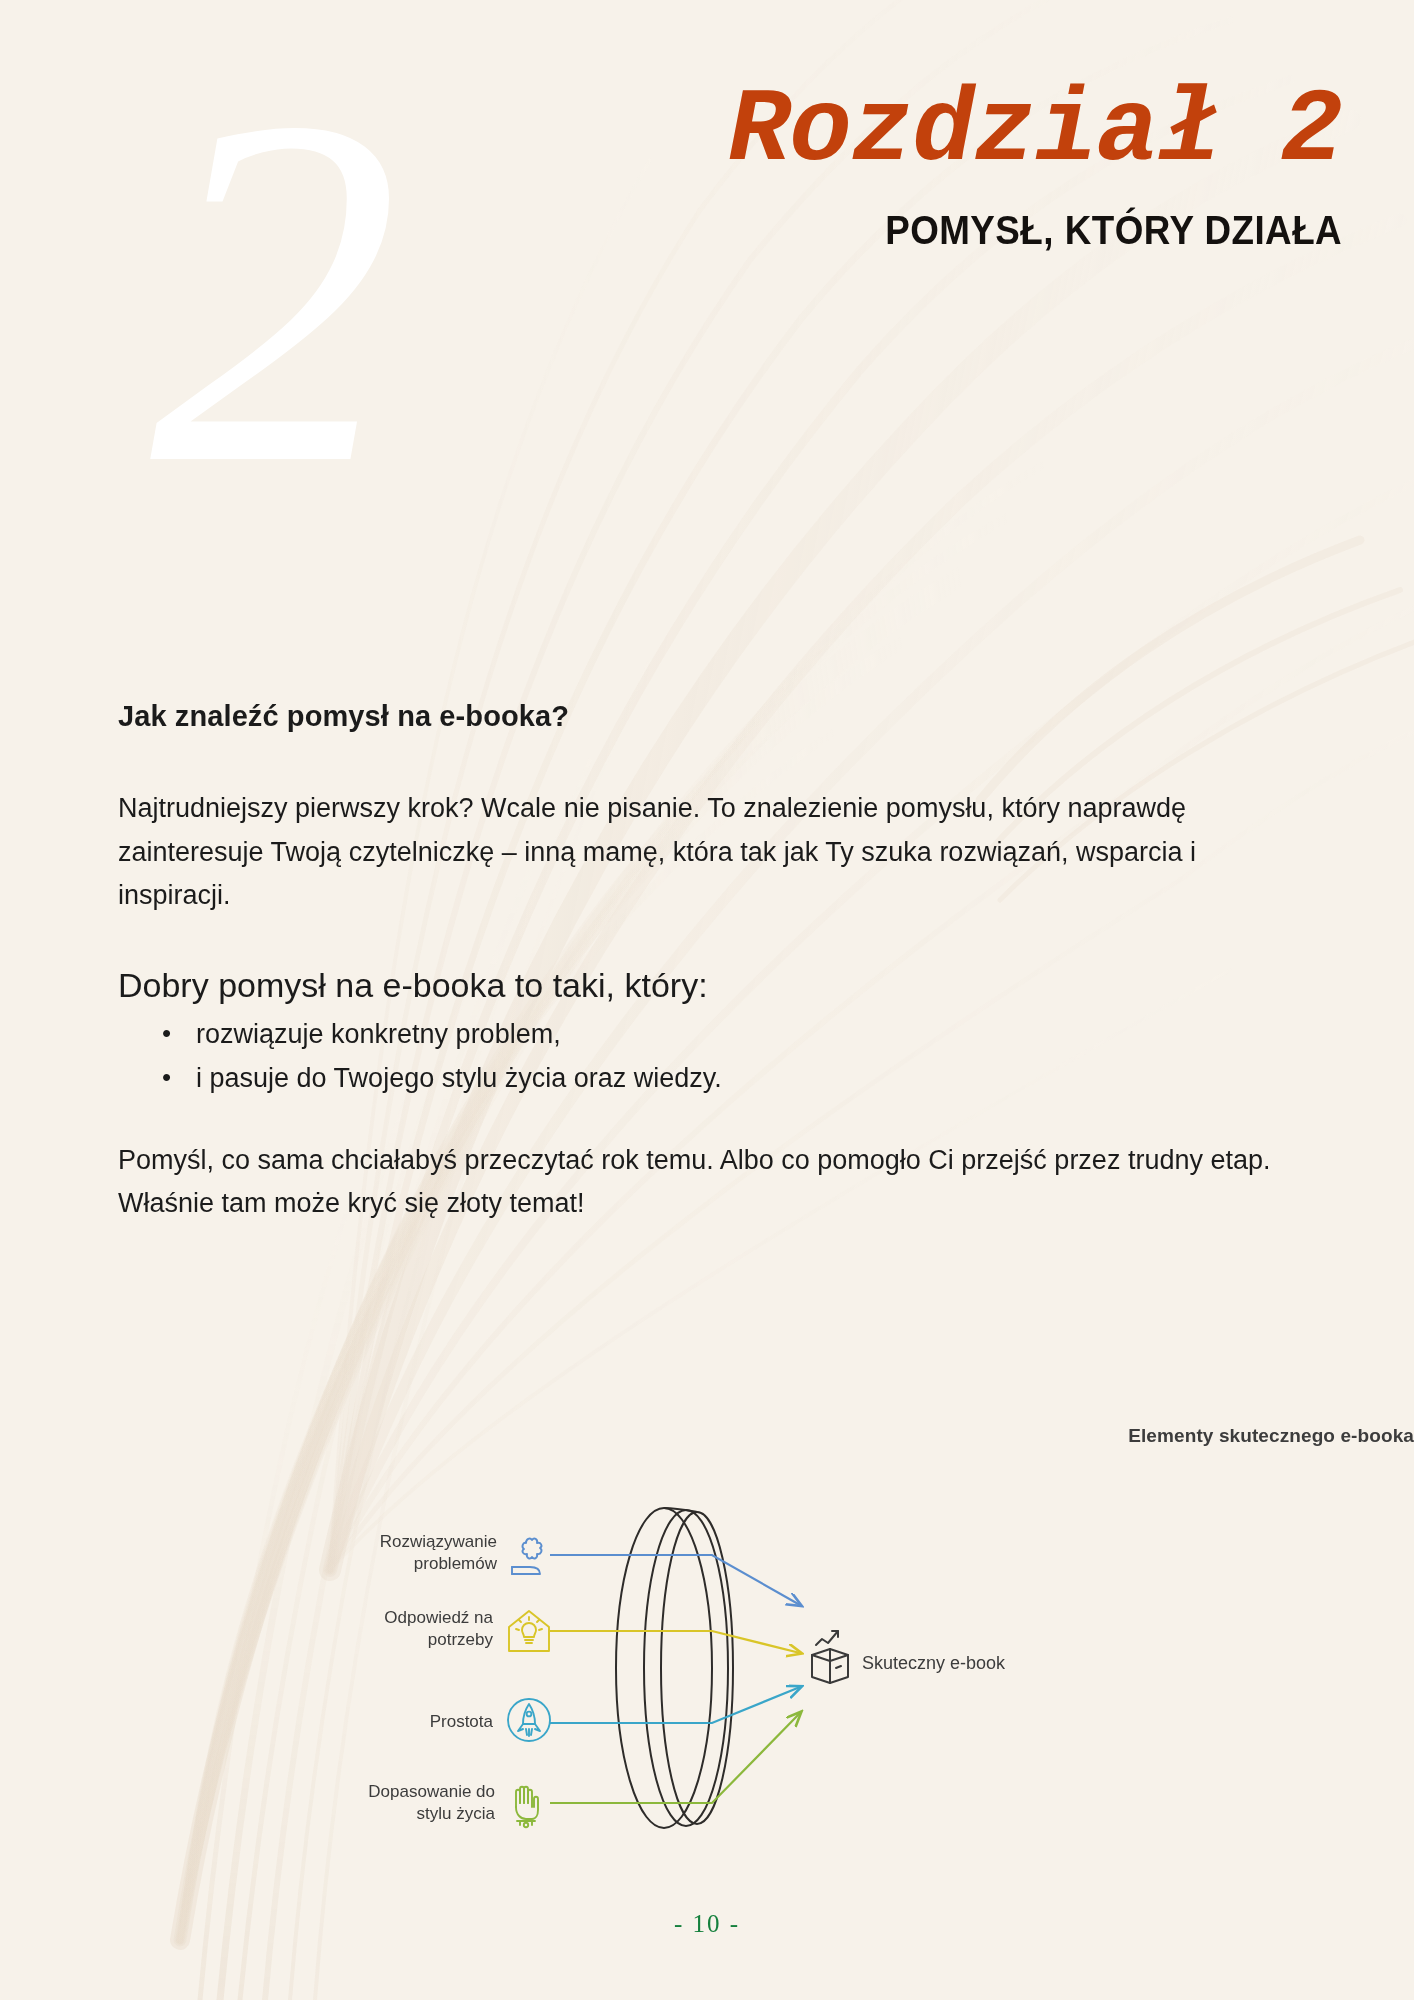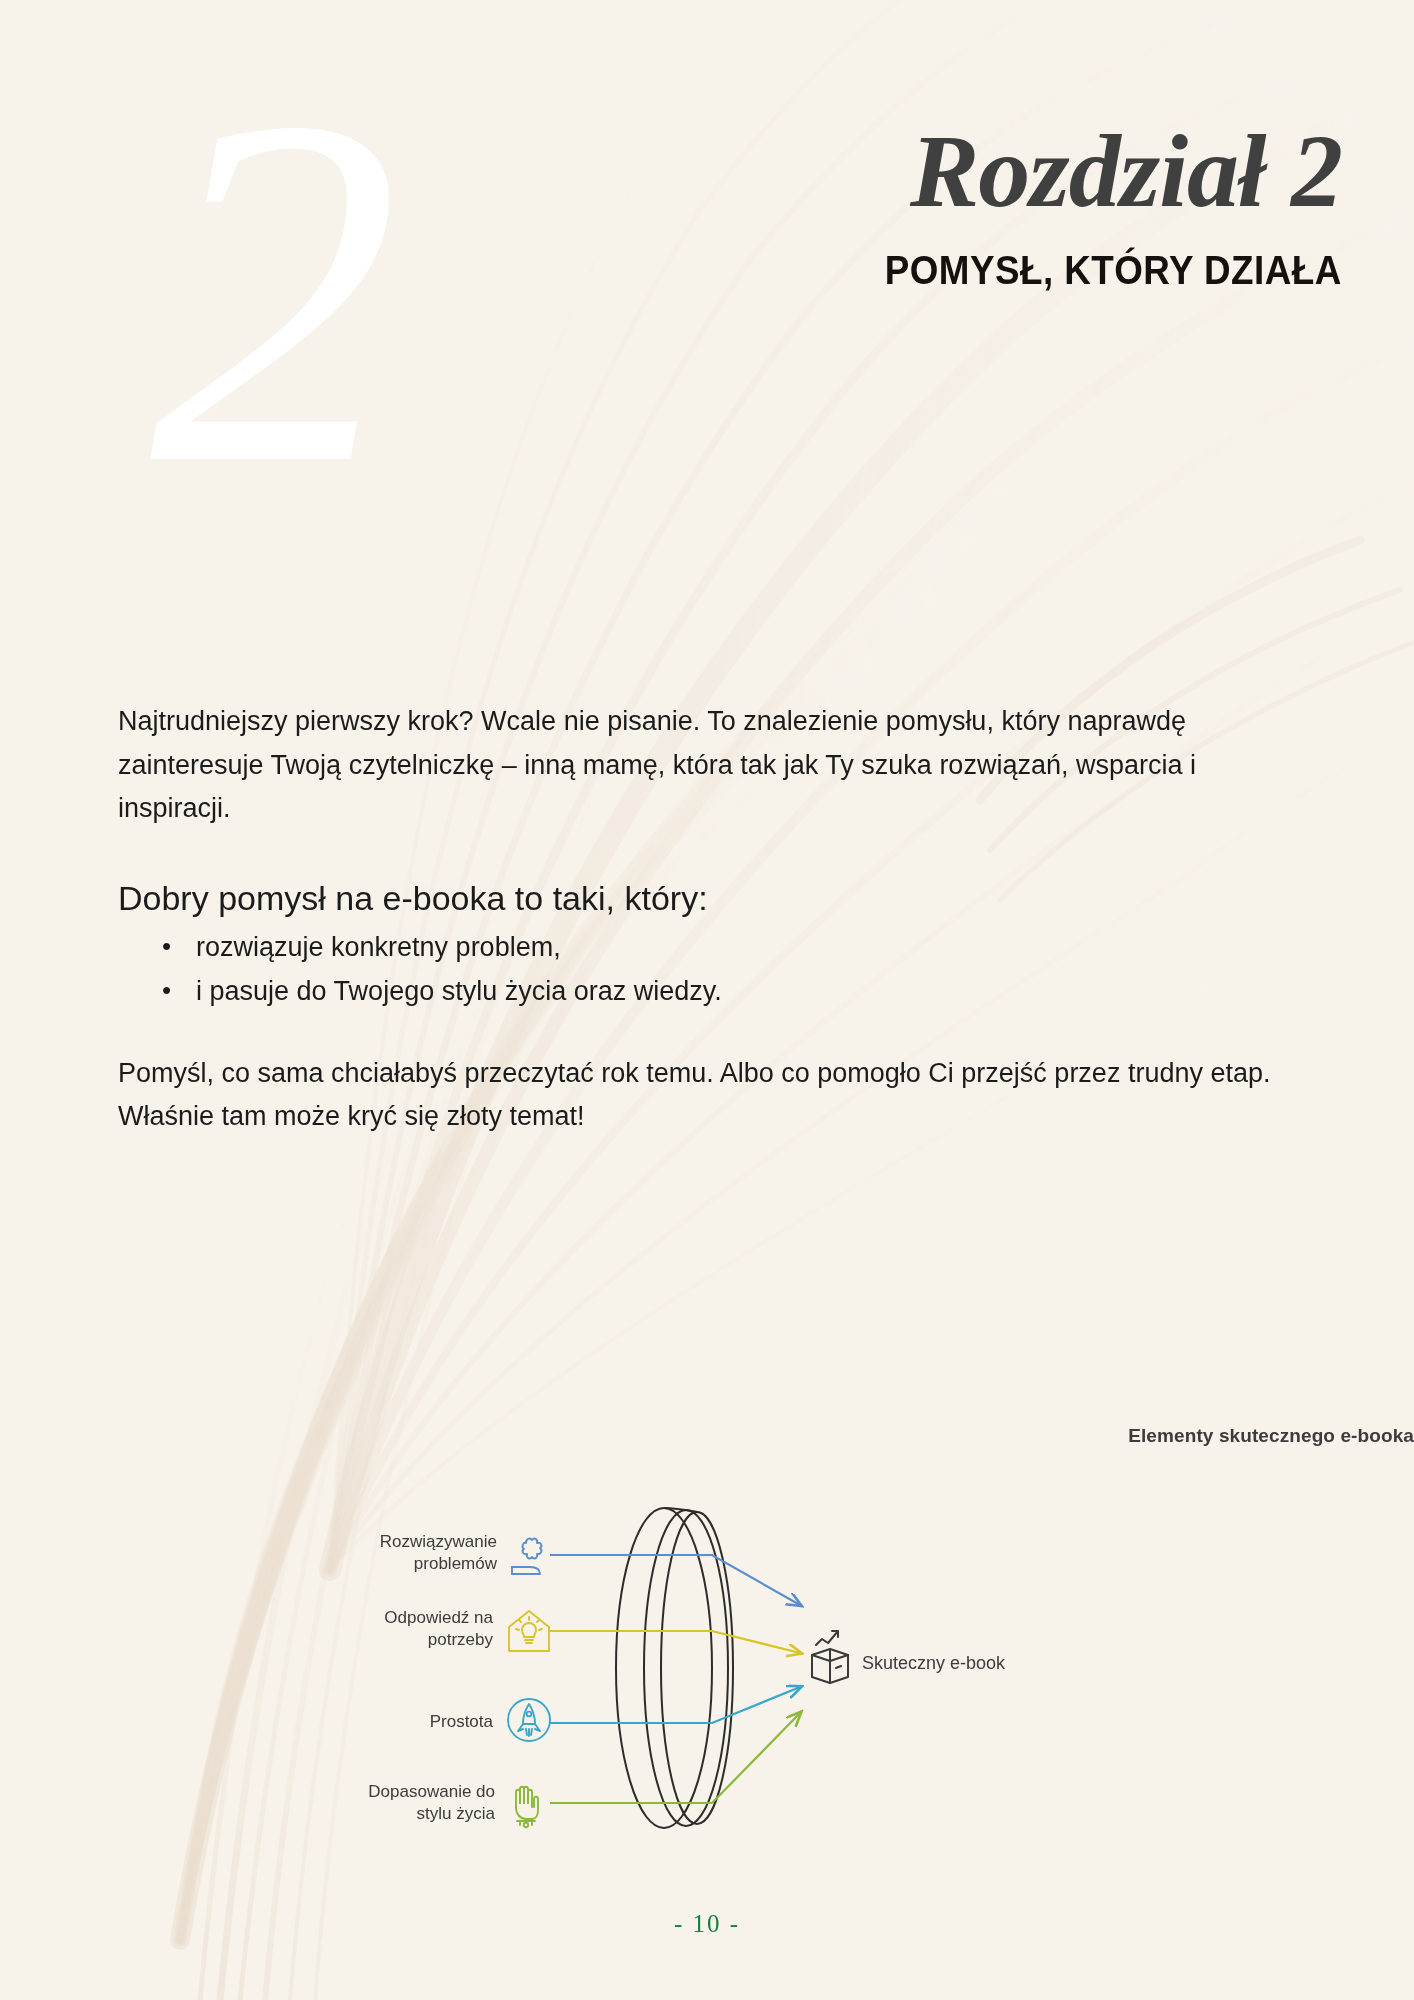--- a/index.html
+++ b/index.html
@@ -28,29 +28,28 @@
   }
 
   
   .page-header {
     position:absolute;
     right:72px; top:78px;
     text-align:right;
     z-index:3;
   }
   .chapter-title {
-    font-family:Liberation Serif, serif;
+    font-family:Liberation Mono, monospace;
     font-style:italic;
     font-weight:700;
     font-size:104px;
     line-height:1.02;
     letter-spacing:-1px;
-    color:#404040;
+    color:#c2410c;
     white-space:nowrap;
-    margin-top:40px;
   }
   .chapter-subtitle {
     margin-top:24px;
     font-family:"Liberation Sans", sans-serif;
     font-weight:700;
     font-size:40px;
     letter-spacing:0.5px;
     color:#14110f;
     transform:scaleX(0.92);
     transform-origin:right center;
@@ -204,20 +203,21 @@
 </svg>
 
 <div class="watermark-number">2</div>
 
 <div class="page-header">
   <div class="chapter-title">Rozdział 2</div>
   <div class="chapter-subtitle">POMYSŁ, KTÓRY DZIAŁA</div>
 </div>
 
 <div class="content">
+  <div class="section-heading">Jak znaleźć pomysł na e-booka?</div>
 
   <p class="para">Najtrudniejszy pierwszy krok? Wcale nie pisanie. To znalezienie pomysłu, który naprawdę zainteresuje Twoją czytelniczkę – inną mamę, która tak jak Ty szuka rozwiązań, wsparcia i inspiracji.</p>
 
   <div class="list-lead">Dobry pomysł na e-booka to taki, który:</div>
 
   <ul class="idea-list">
     <li>rozwiązuje konkretny problem,</li>
     <li>i pasuje do Twojego stylu życia oraz wiedzy.</li>
   </ul>
 

